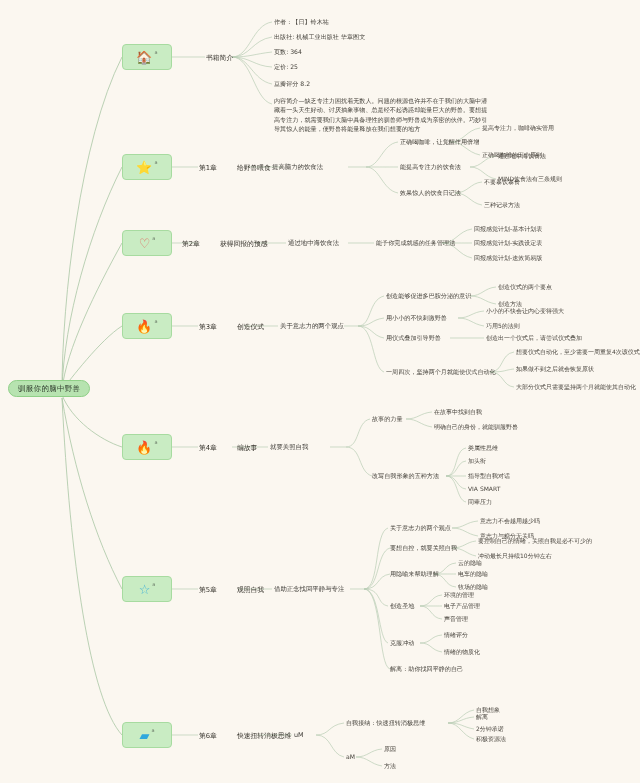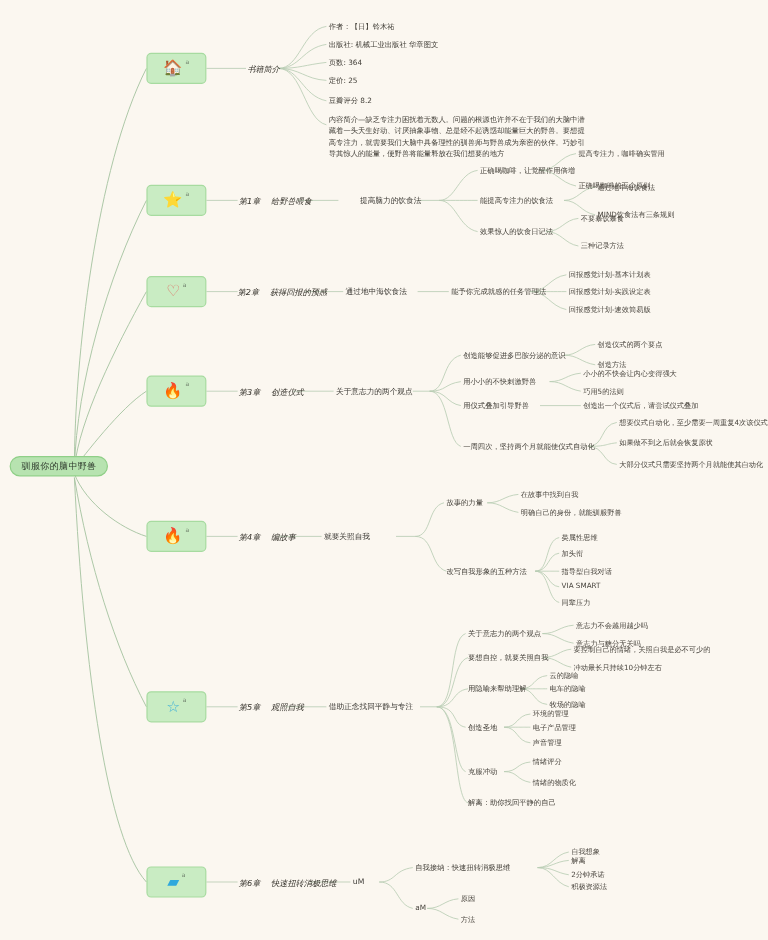--- a/index.html
+++ b/index.html
@@ -40,30 +40,30 @@
   }
   .chapbox .glyph{font-size:13px;line-height:1;}
   .chapbox .sup{font-size:5px;color:#6a7a67;margin-left:2px;align-self:flex-start;margin-top:4px;}
 
   .lbl{
     position:absolute;
     font-size:6.5px;
     color:#3c3a35;
     white-space:nowrap;
   }
-  .lbl.l1{font-size:6.8px;color:#333029;font-style:italic;}
+  .lbl.l1{font-size:6.8px;color:#333029;}
   .lbl.l2{font-size:6.4px;color:#3c3a35;}
   .lbl.l3{font-size:6.1px;color:#44413a;}
   .lbl.l4{font-size:6px;color:#4a463f;}
   .lbl.meta{font-size:6.1px;color:#44413a;}
   .lbl.para{
     font-size:6.1px;color:#44413a;
     white-space:normal;width:215px;line-height:1.55;
   }
-  .chapnum{display:inline-block;margin-right:9px;}
+  .chapnum{display:inline-block;margin-right:20px;}
 </style>
 </head>
 <body>
 
 <div id="map">
 
   <svg class="links" viewBox="0 0 640 783" preserveAspectRatio="none">
     <g fill="none" stroke="#a9c6a4" stroke-width="0.8">
 
       <path d="M62 390 C 62 300, 80 140, 122 57"></path>
@@ -182,36 +182,36 @@
   <div class="lbl meta" style="left:274px;top:80px">豆瓣评分 8.2</div>
   <div class="lbl para" style="left:274px;top:96px">内容简介—缺乏专注力困扰着无数人。问题的根源也许并不在于我们的大脑中潜藏着一头天生好动、讨厌抽象事物、总是经不起诱惑却能量巨大的野兽。要想提高专注力，就需要我们大脑中具备理性的驯兽师与野兽成为亲密的伙伴。巧妙引导其惊人的能量，便野兽将能量释放在我们想要的地方</div>
 
   <div class="chapbox" style="left:122px;top:154px">
     <span class="glyph">⭐</span>
     <span class="sup">a</span>
   </div>
   <div class="lbl l1" style="left:199px;top:163px">
     <span class="chapnum">第1章</span><span>给野兽喂食</span>
   </div>
-  <div class="lbl l2" style="left:300px;top:163px">提高脑力的饮食法</div>
+  <div class="lbl l2" style="left:272px;top:163px">提高脑力的饮食法</div>
   <div class="lbl l3" style="left:400px;top:138px">正确喝咖啡，让觉醒作用倍增</div>
   <div class="lbl l3" style="left:400px;top:163px">能提高专注力的饮食法</div>
   <div class="lbl l3" style="left:400px;top:189px">效果惊人的饮食日记法</div>
   <div class="lbl l4" style="left:482px;top:124px">提高专注力，咖啡确实管用</div>
   <div class="lbl l4" style="left:482px;top:151px">正确喝咖啡的五个原则</div>
   <div class="lbl l4" style="left:498px;top:152px">通过地中海饮食法</div>
   <div class="lbl l4" style="left:498px;top:175px">MIND饮食法有三条规则</div>
   <div class="lbl l4" style="left:484px;top:178px">不要暴饮暴食</div>
   <div class="lbl l4" style="left:484px;top:201px">三种记录方法</div>
 
   <div class="chapbox" style="left:122px;top:230px">
     <span class="glyph" style="color:#e0756a">♡</span>
     <span class="sup">a</span>
   </div>
-  <div class="lbl l1" style="left:198px;top:239px">
+  <div class="lbl l1" style="left:182px;top:239px">
     <span class="chapnum">第2章</span><span>获得回报的预感</span>
   </div>
   <div class="lbl l2" style="left:288px;top:239px">通过地中海饮食法</div>
   <div class="lbl l3" style="left:376px;top:239px">能予你完成就感的任务管理法</div>
   <div class="lbl l4" style="left:474px;top:225px">回报感觉计划-基本计划表</div>
   <div class="lbl l4" style="left:474px;top:239px">回报感觉计划-实践设定表</div>
   <div class="lbl l4" style="left:474px;top:254px">回报感觉计划-速效简易版</div>
 
   <div class="chapbox" style="left:122px;top:313px">
     <span class="glyph">🔥</span>

